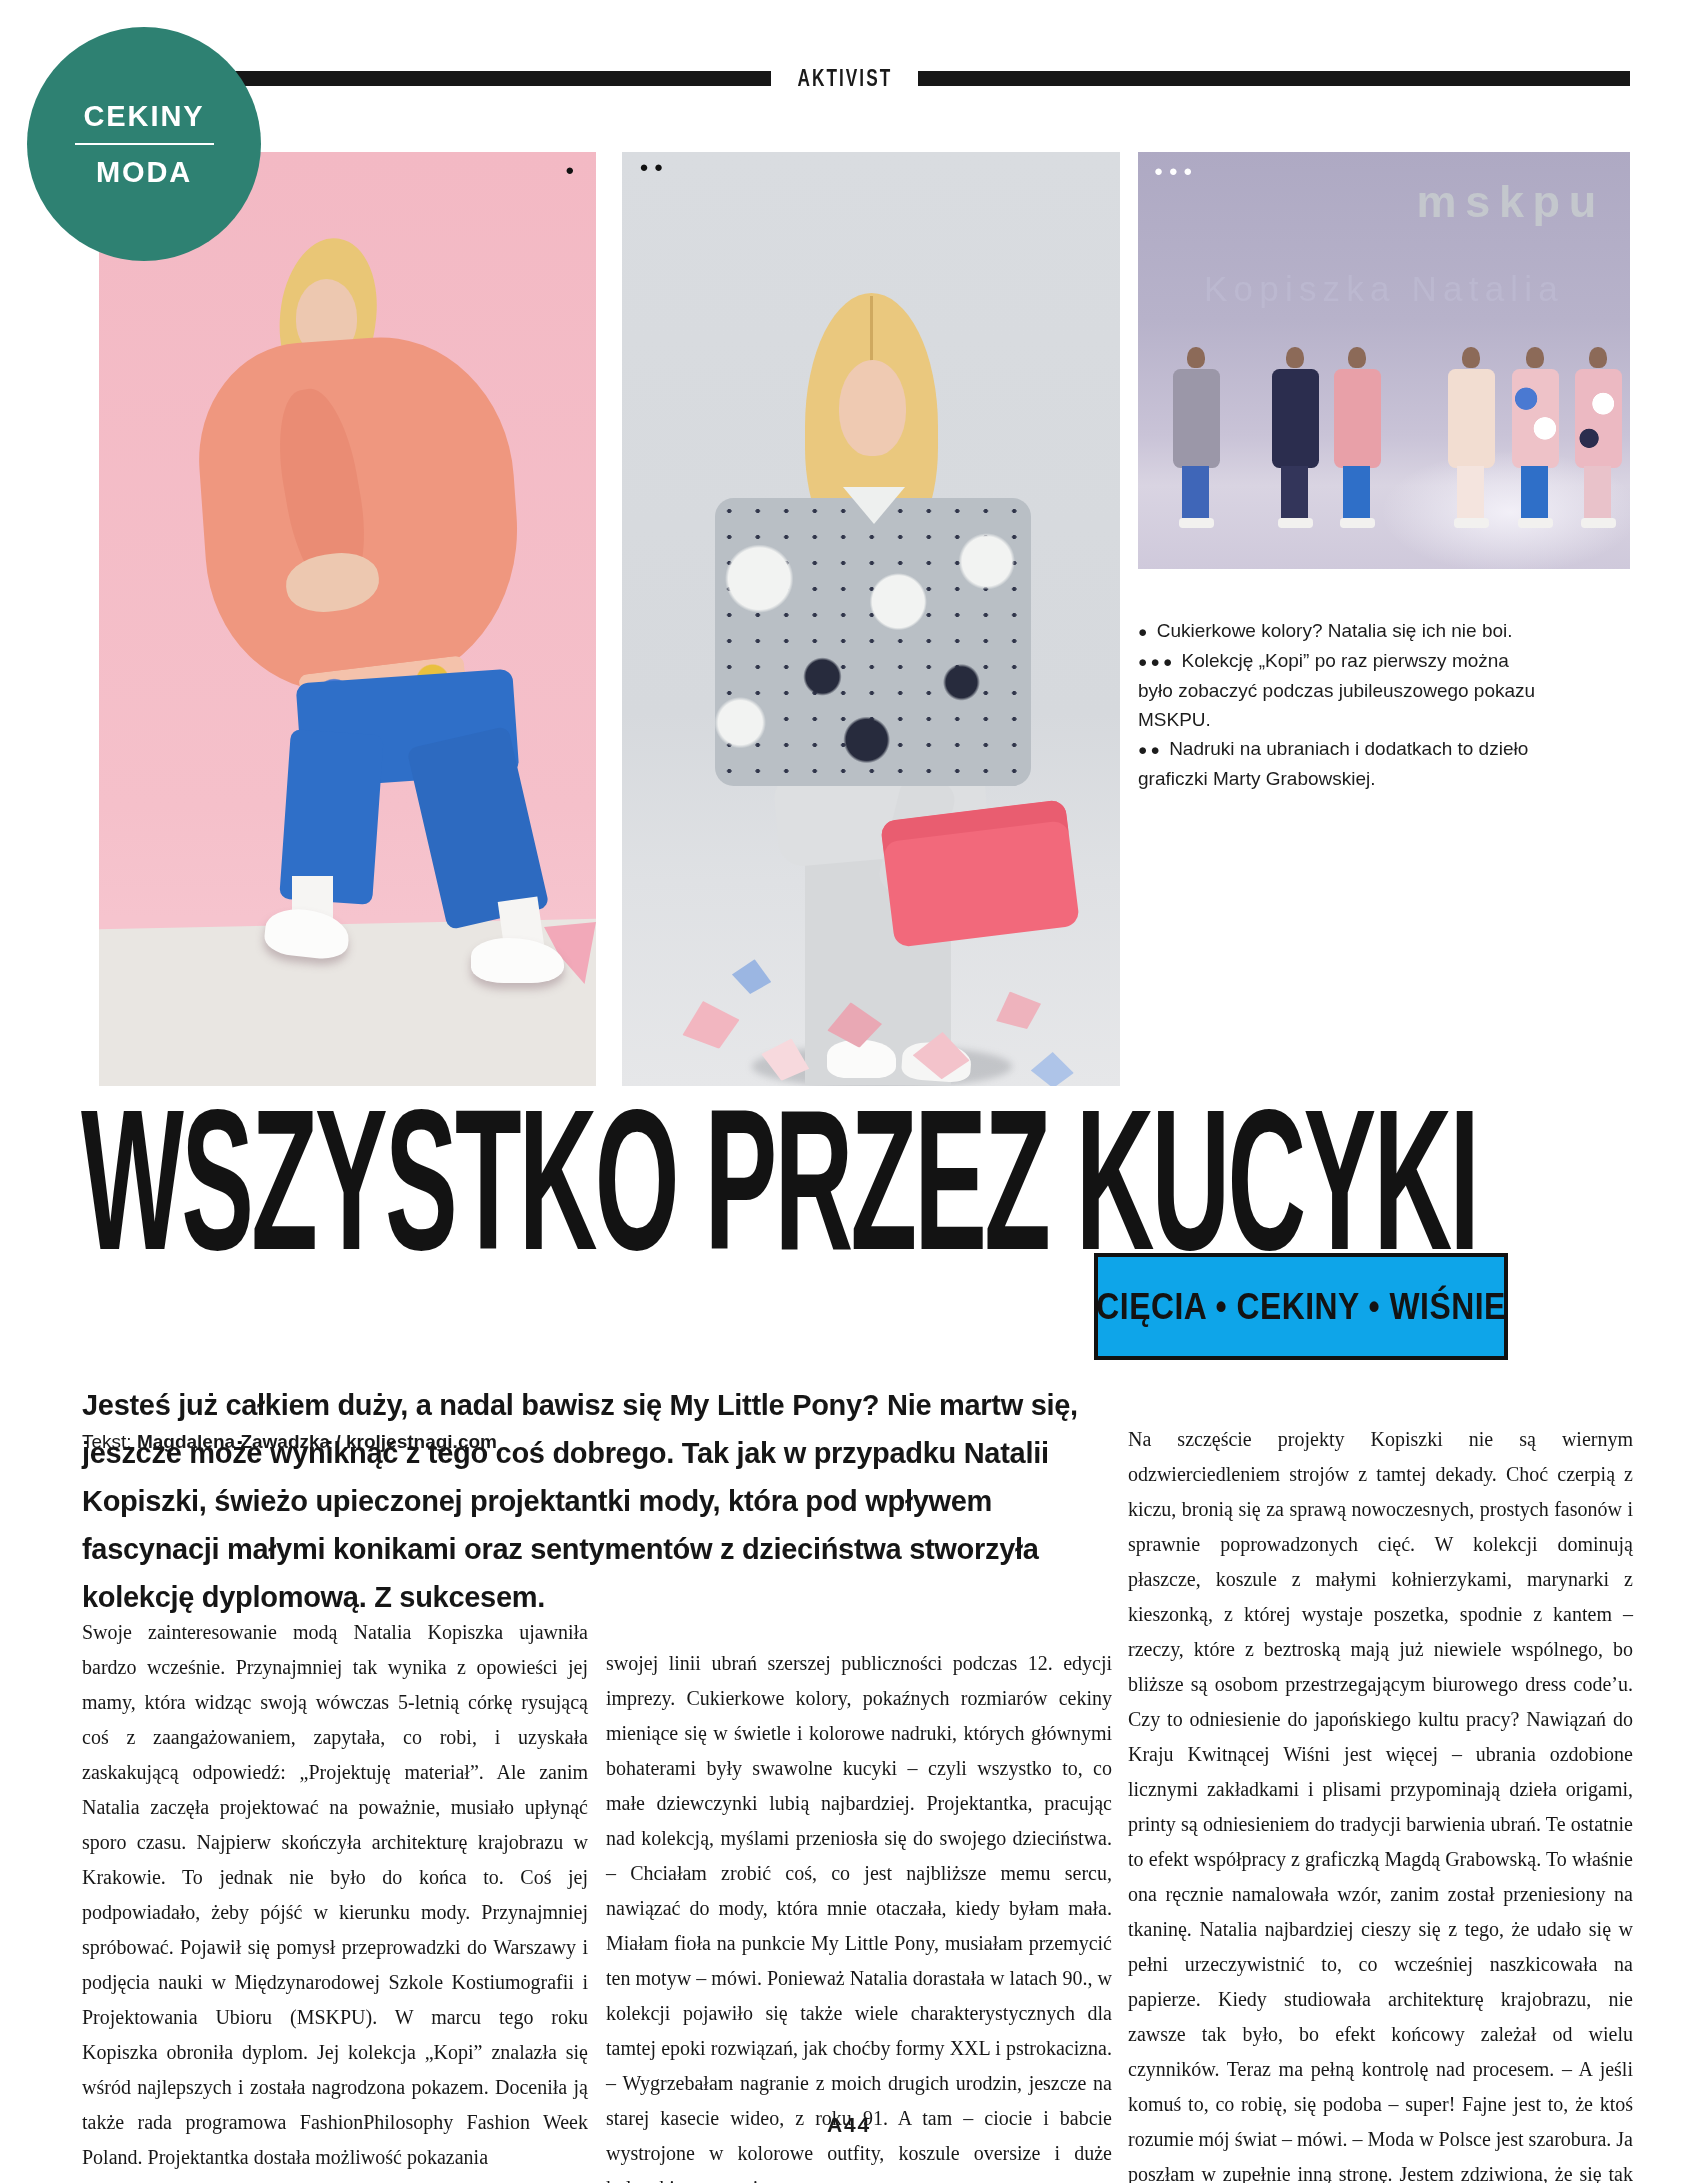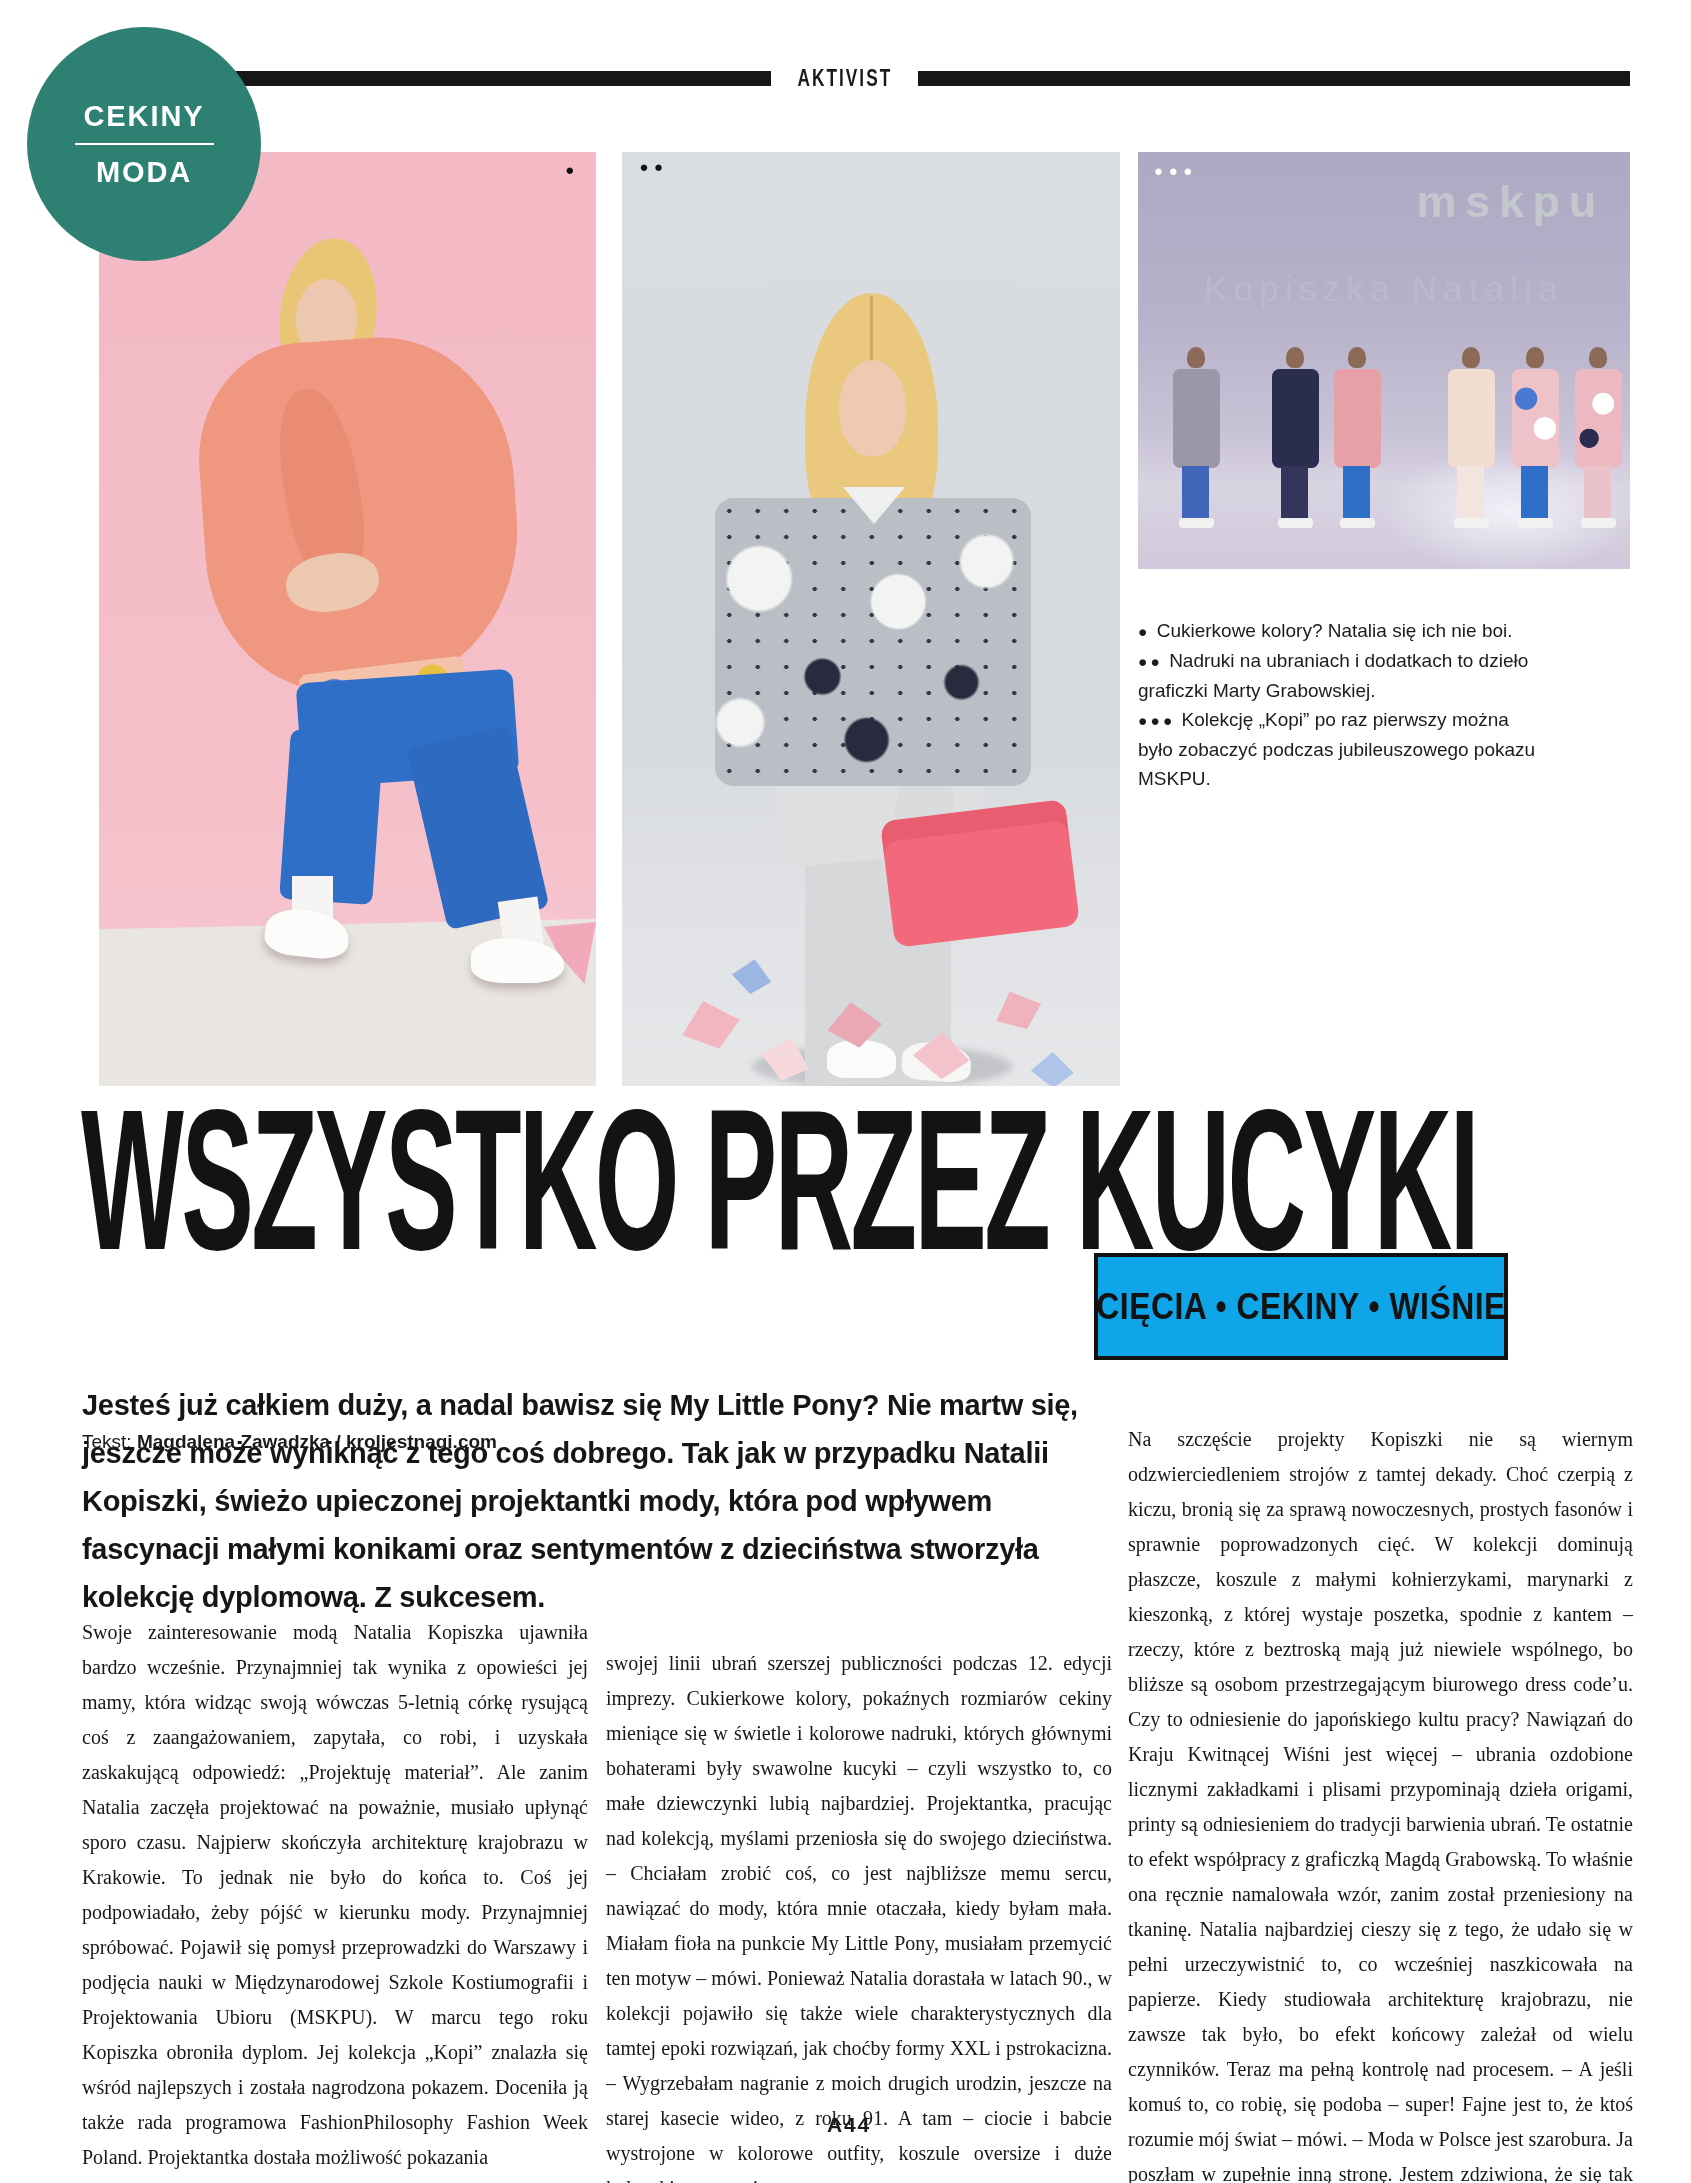--- a/index.html
+++ b/index.html
@@ -238,22 +238,22 @@
       <div class="rw-body" style="background:#ecb9c2;background-image:radial-gradient(circle at 60% 35%,#fff 0 15%,transparent 16%),radial-gradient(circle at 30% 70%,#2b2d4e 0 12%,transparent 13%);"></div>
       <div class="rw-legs" style="background:#e9c2ca;"></div>
       <div class="rw-shoes"></div>
     </div>
 
     <div class="photo-marker marker-white" style="left:16px;top:10px;position:absolute;">●●●</div>
   </div>
 
   <div class="caption">
     <p class="cap-seg"><span class="cap-bullets">●</span><span>Cukierkowe kolory? Natalia się ich nie boi.</span></p>
+    <p class="cap-seg"><span class="cap-bullets">●●●</span><span>Kolekcję „Kopi” po raz pierwszy można było zobaczyć podczas jubileuszowego pokazu MSKPU.</span></p>
     <p class="cap-seg"><span class="cap-bullets">●●</span><span>Nadruki na ubraniach i dodatkach to dzieło graficzki Marty Grabowskiej.</span></p>
-    <p class="cap-seg"><span class="cap-bullets">●●●</span><span>Kolekcję „Kopi” po raz pierwszy można było zobaczyć podczas jubileuszowego pokazu MSKPU.</span></p>
   </div>
 
   <div class="headline">
     <span>WSZYSTKO PRZEZ KUCYKI</span>
   </div>
   <div class="kicker">
     <span>CIĘCIA • CEKINY • WIŚNIE</span>
   </div>
 
   <div class="byline">

